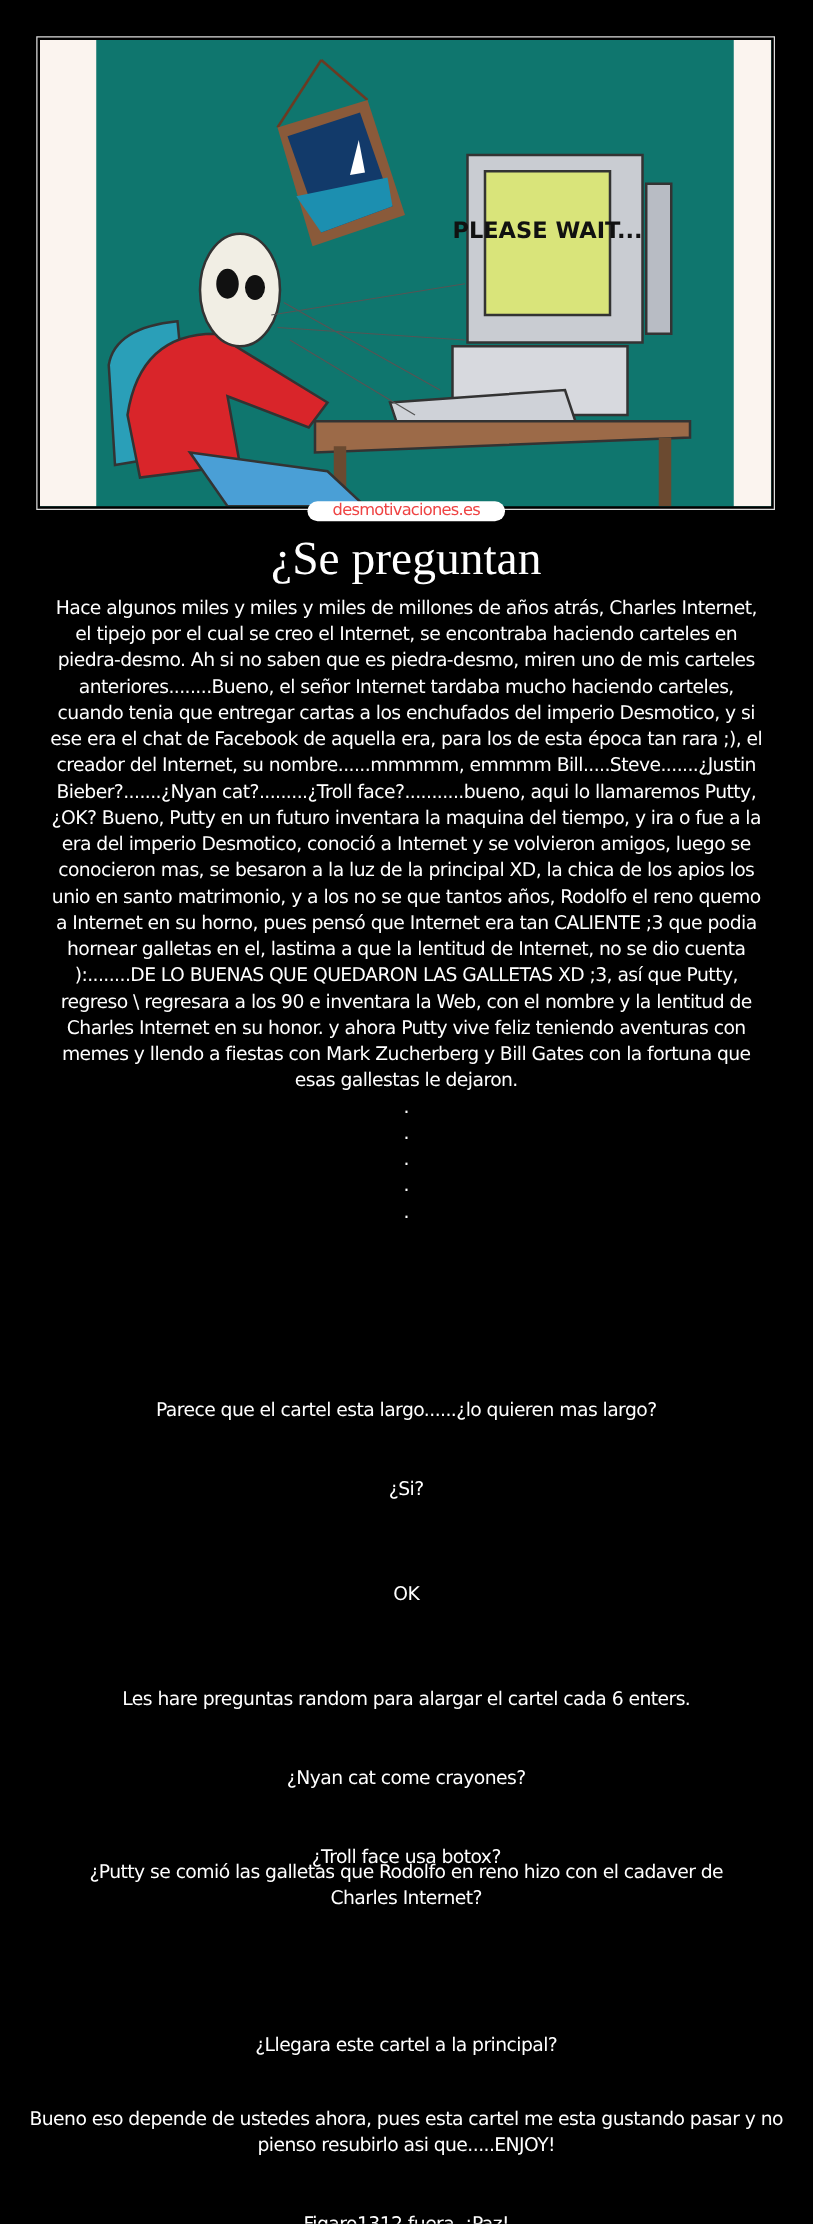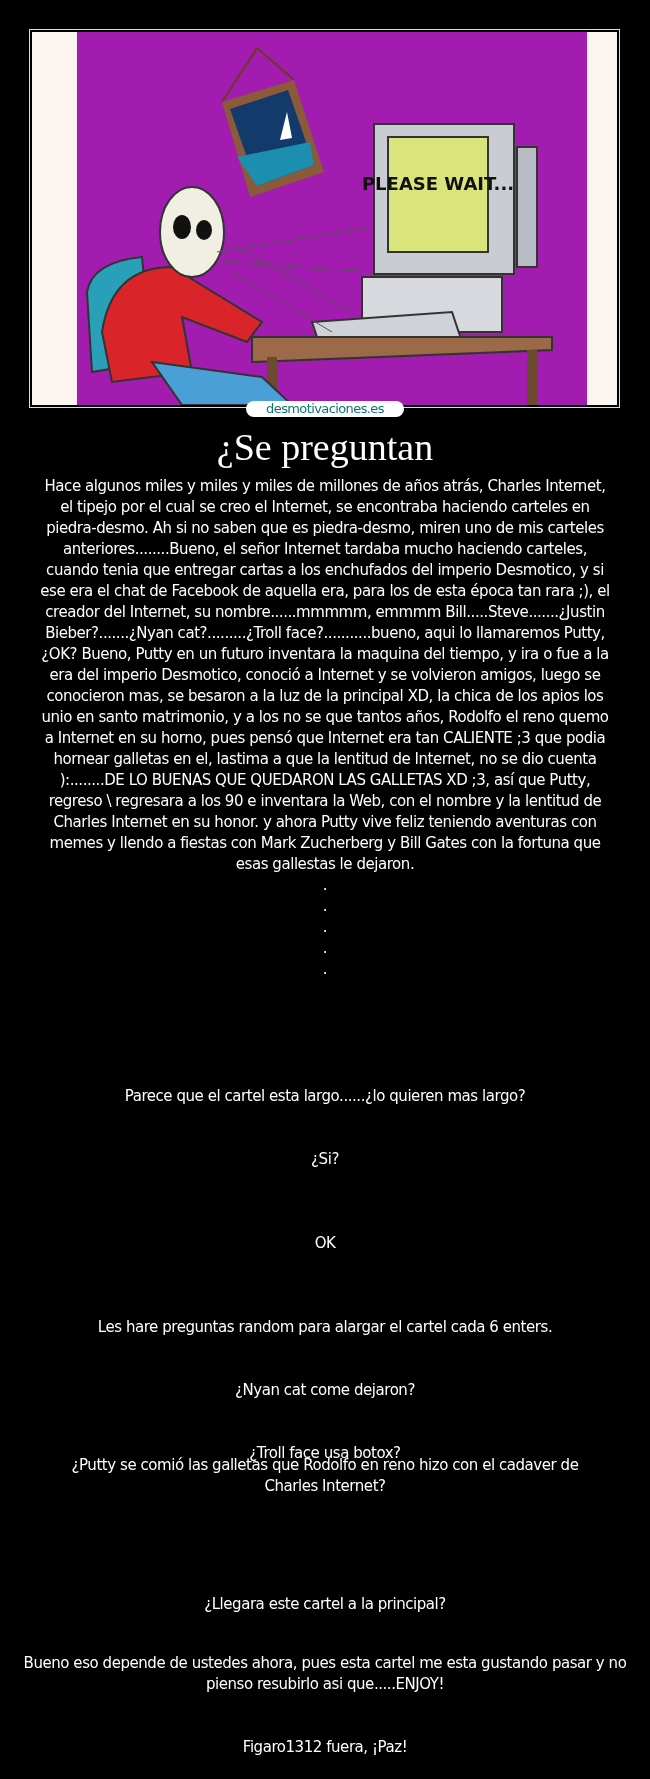--- a/index.html
+++ b/index.html
@@ -3,43 +3,43 @@
   <meta charset="utf-8">
   <style>
     html, body { margin: 0; padding: 0; background: #000; }
     body { width: 650px; height: 1779px; position: relative; overflow: hidden; color: #fff; }
     .frame {
       position: absolute; left: 29px; top: 29px; width: 591px; height: 379px;
       border: 1px solid #ddd; padding: 2px; box-sizing: border-box; background: #000;
     }
     .art {
       position: relative; width: 100%; height: 100%; overflow: hidden;
-      background: #a21caf;
+      background: #0f766e;
     }
     .art .wall-left { position: absolute; left: 0; top: 0; width: 45px; height: 100%; background: #fbf4ef; }
     .art .wall-right { position: absolute; right: 0; top: 0; width: 30px; height: 100%; background: #fbf4ef; }
     .watermark {
       position: absolute; left: 246px; top: 401px; width: 158px; height: 16px;
-      background: #fff; border-radius: 8px; color: #0f766e;
+      background: #fff; border-radius: 8px; color: #ef4444;
       font-family: "DejaVu Sans", sans-serif; font-size: 13px; line-height: 16px;
       text-align: center; letter-spacing: -0.6px;
     }
     .title {
       position: absolute; left: 0; top: 425px; width: 650px; text-align: center;
       font-family: "Liberation Serif", serif; font-size: 38px; line-height: 44px; color: #fff;
     }
     .body-text {
       position: absolute; left: 40px; top: 476px; width: 570px; text-align: center;
       font-family: "DejaVu Sans", sans-serif; font-size: 15px; line-height: 21px; color: #fff;
       letter-spacing: -0.45px;
     }
     .body-text p { margin: 0; }
     .dots { text-align: center; font-family: "DejaVu Sans", sans-serif; font-size: 15px; line-height: 21px; }
     .q { position: absolute; left: 20px; width: 610px; text-align: center;
-      font-family: "DejaVu Sans", sans-serif; font-size: 15px; line-height: 21px; color: #fff; letter-spacing: -0.45px; }
+      font-family: "DejaVu Sans", sans-serif; font-size: 15px; line-height: 21px; color: #fff; letter-spacing: -0.45px; margin-top: 32px; }
   </style>
 </head>
 <body>
 
 <div class="frame">
   <div class="art">
     <div class="wall-left"></div>
     <div class="wall-right"></div>
     <svg width="585" height="373" viewBox="0 0 585 373" style="position:absolute;left:0;top:0">
 
@@ -87,18 +87,18 @@
     <div>.</div>
     <div>.</div>
     <div>.</div>
   </div>
 </div>
 
 <div class="q" style="top:1086px">Parece que el cartel esta largo......¿lo quieren mas largo?</div>
 <div class="q" style="top:1149px">¿Si?</div>
 <div class="q" style="top:1233px">OK</div>
 <div class="q" style="top:1317px">Les hare preguntas random para alargar el cartel cada 6 enters.</div>
-<div class="q" style="top:1380px">¿Nyan cat come dejaron?</div>
+<div class="q" style="top:1380px">¿Nyan cat come crayones?</div>
 <div class="q" style="top:1443px">¿Troll face usa botox?</div>
 <div class="q" style="top:1455px; left:50px; width:550px">¿Putty se comió las galletas que Rodolfo en reno hizo con el cadaver de Charles Internet?</div>
 <div class="q" style="top:1594px">¿Llegara este cartel a la principal?</div>
 <div class="q" style="top:1653px">Bueno eso depende de ustedes ahora, pues esta cartel me esta gustando pasar y no pienso resubirlo asi que.....ENJOY!</div>
 <div class="q" style="top:1737px">Figaro1312 fuera, ¡Paz!</div>
 
 </body></html>

